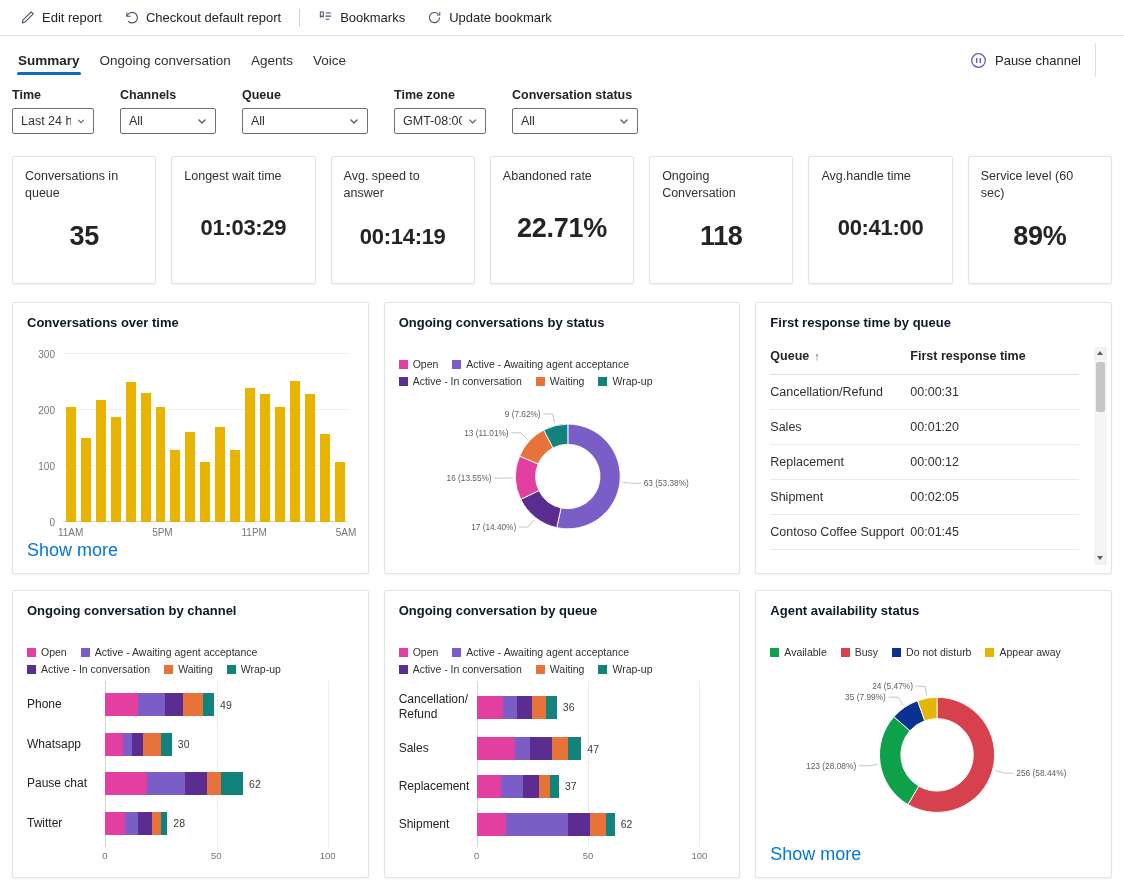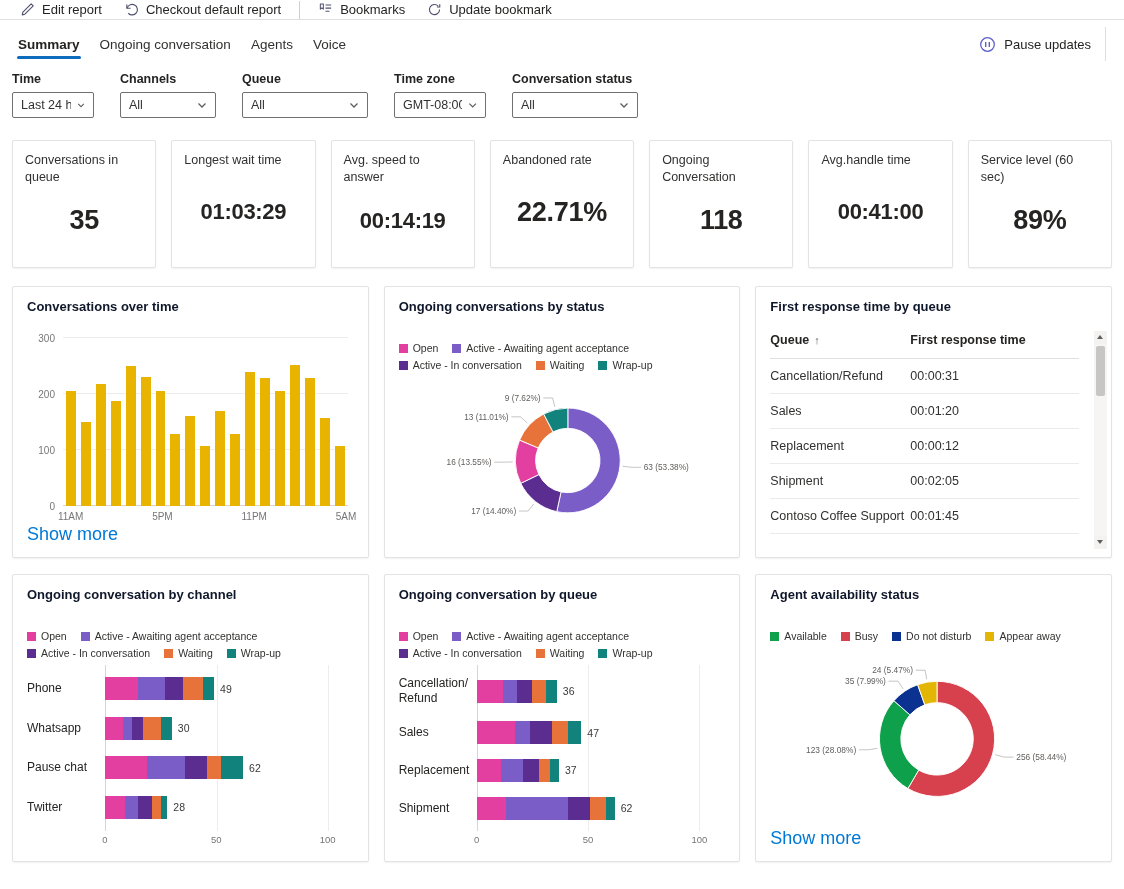--- a/index.html
+++ b/index.html
@@ -2,27 +2,27 @@
 <html><head>
 <meta charset="utf-8">
 <style>
 *{box-sizing:border-box;margin:0;padding:0}
 html,body{width:1124px;height:889px;overflow:hidden;background:#fff;
   font-family:"Liberation Sans",sans-serif;color:#323130}
 button{font:inherit;background:none;border:none;color:inherit;cursor:pointer}
 a{text-decoration:none;cursor:pointer}
 
 
-.toolbar{display:flex;align-items:center;height:20px;padding:0 10px;border-bottom:1px solid #e1dfdd;gap:2px}
+.toolbar{display:flex;align-items:center;height:36px;padding:0 10px;border-bottom:1px solid #e1dfdd;gap:2px}
 .tb-btn{display:flex;align-items:center;gap:7px;padding:0 10px;height:28px;font-size:13px;color:#252423;border-radius:2px}
 .tb-btn svg{color:#4f4f6f;flex-shrink:0}
 .tb-sep{width:1px;height:18px;background:#d2d0ce;margin:0 6px}
 
 
-.tabbar{display:flex;align-items:center;justify-content:space-between;height:48px;padding:0 4px 0 8px}
+.tabbar{display:flex;align-items:center;justify-content:space-between;height:48px;padding:0 14px 0 8px}
 .tabs{display:flex;align-items:center}
 .tab{position:relative;padding:14px 10px;font-size:13.5px;color:#323130}
 .tab.active{font-weight:700;color:#252423}
 .tab.active::after{content:"";position:absolute;left:9px;right:9px;bottom:7px;height:2.5px;background:#0f6cbd;border-radius:2px}
 .tab-right{display:flex;align-items:center}
 .pause-btn{display:flex;align-items:center;gap:8px;font-size:13px;color:#252423}
 .pause-btn svg{color:#5b5fc7}
 .vsep{width:1px;height:34px;background:#e1dfdd;margin:0 14px}
 .last-updated{font-size:12px;line-height:1.5;padding-right:2px}
 .lu-label{color:#8a8886}
@@ -142,21 +142,21 @@
       <button class="tab">Ongoing conversation</button>
       <button class="tab">Agents</button>
       <button class="tab">Voice</button>
     </nav>
   <div class="tab-right">
     <button class="pause-btn">
       <svg width="17" height="17" viewBox="0 0 16 16">
           <circle cx="8" cy="8" r="6.4" fill="none" stroke="currentColor" stroke-width="1.2"></circle>
           <path d="M6.3 5.7v4.6M9.7 5.7v4.6" stroke="currentColor" stroke-width="1.3"></path>
         </svg>
-      <span>Pause updates</span>
+      <span>Pause channel</span>
     </button>
     <span class="vsep"></span>
   </div>
 </div>
 
 <div class="filters" id="filters">
     <div class="filter">
       <div class="f-label">Time</div>
       <div class="select" style="width: 82px;">
         <span class="sel-val">Last 24 hrs</span>

